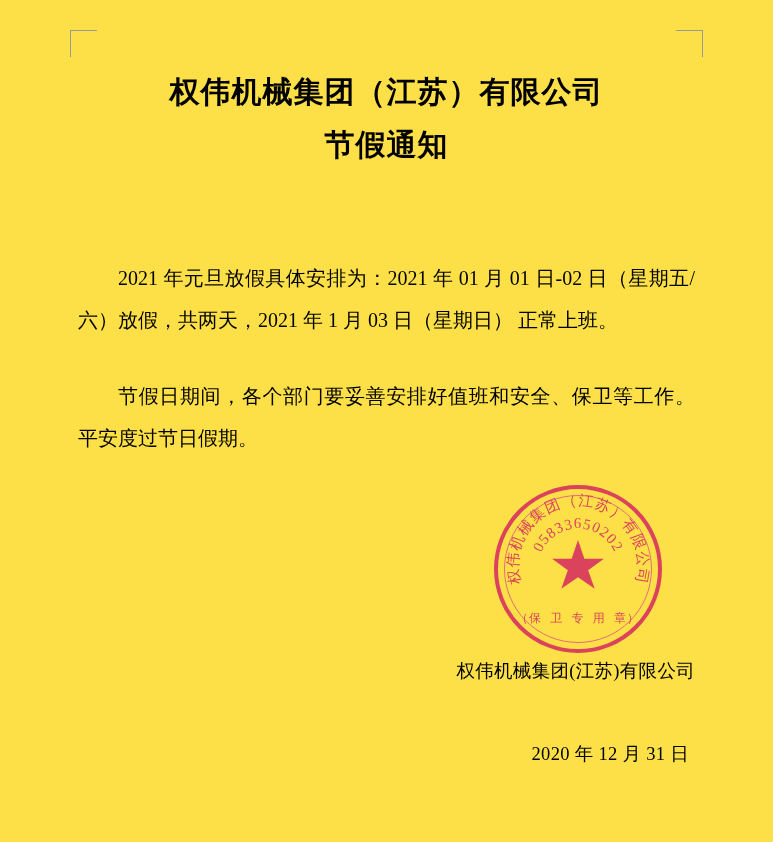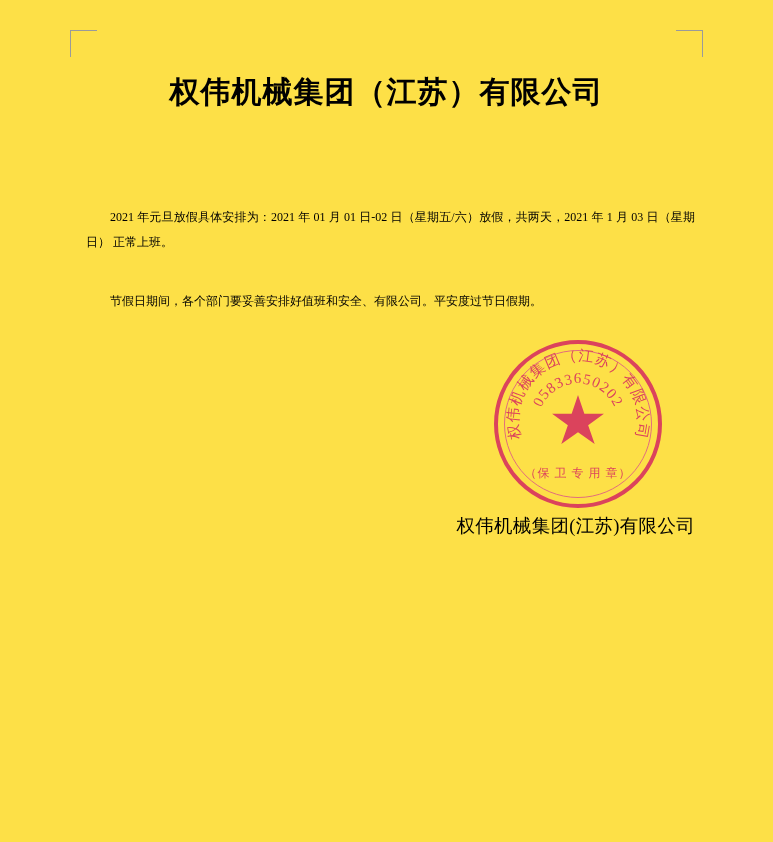--- a/index.html
+++ b/index.html
@@ -46,26 +46,26 @@
     font-size: 30px;
     font-weight: bold;
     letter-spacing: 1px;
     line-height: 1.75;
     font-family: "Liberation Serif", "DejaVu Serif", serif;
   }
 
   .spacer-after-title { height: 86px; }
 
   .para {
-    font-size: 12px;
+    font-size: 20px;
     line-height: 2.1;
     text-align: justify;
     text-justify: inter-ideograph;
     text-indent: 2em;
-    margin: 0 0 34px 8px;
+    margin: 0 0 34px 0;
   }
 
   .sign-area {
     position: relative;
     margin-top: 10px;
     height: 260px;
   }
 
   .stamp {
     position: absolute;
@@ -103,20 +103,21 @@
   .stamp .arc-text text { fill: #d9365e; font-size: 15px; font-family: "Liberation Serif", "DejaVu Serif", serif; letter-spacing: 1px; }
   .stamp .code-text { fill: #d9365e; font-size: 8px; letter-spacing: 0.5px; }
   .stamp .bottom-text {
     position: absolute;
     left: 0; right: 0;
     bottom: 22px;
     text-align: center;
     color: #d9365e;
     font-size: 12px;
     letter-spacing: 1px;
+    font-family: Liberation Mono, monospace;
   }
 
   .company-line {
     position: absolute;
     right: 0;
     top: 165px;
     font-size: 18.5px;
     letter-spacing: 0.3px;
     margin-left: 17px;
   }
@@ -133,26 +134,27 @@
 
 <div class="page">
 
   <div class="crop tl"></div>
   <div class="crop tr"></div>
 
   <div class="doc-body">
 
     <div class="title-block">
       <div class="title-line">权伟机械集团（江苏）有限公司</div>
+      <div class="title-line">节假通知</div>
     </div>
 
     <div class="spacer-after-title"></div>
 
     <p class="para">2021 年元旦放假具体安排为：2021 年 01 月 01 日-02 日（星期五/六）放假，共两天，2021 年 1 月 03 日（星期日） 正常上班。</p>
-    <p class="para">节假日期间，各个部门要妥善安排好值班和安全、有限公司。平安度过节日假期。</p>
+    <p class="para">节假日期间，各个部门要妥善安排好值班和安全、保卫等工作。平安度过节日假期。</p>
 
     <div class="sign-area">
 
       <div class="stamp">
         <div class="inner-ring"></div>
         <div class="arc-text">
           <svg viewBox="0 0 160 160" aria-hidden="true">
             <defs>
               <path id="arcTop" d="M 22,92 A 60,60 0 1 1 138,92"></path>
               <path id="arcCode" d="M 44,62 A 40,40 0 0 1 116,62"></path>
@@ -163,17 +165,18 @@
             <text class="code-text">
               <textPath href="#arcCode" startOffset="50%" text-anchor="middle">9132058336502024689</textPath>
             </text>
           </svg>
         </div>
         <div class="star"></div>
         <div class="bottom-text">（保 卫 专 用 章）</div>
       </div>
 
       <div class="company-line">权伟机械集团(江苏)有限公司</div>
+      <div class="date-line">2020 年 12 月 31 日</div>
 
     </div>
 
   </div>
 </div>
 
 </body></html>

